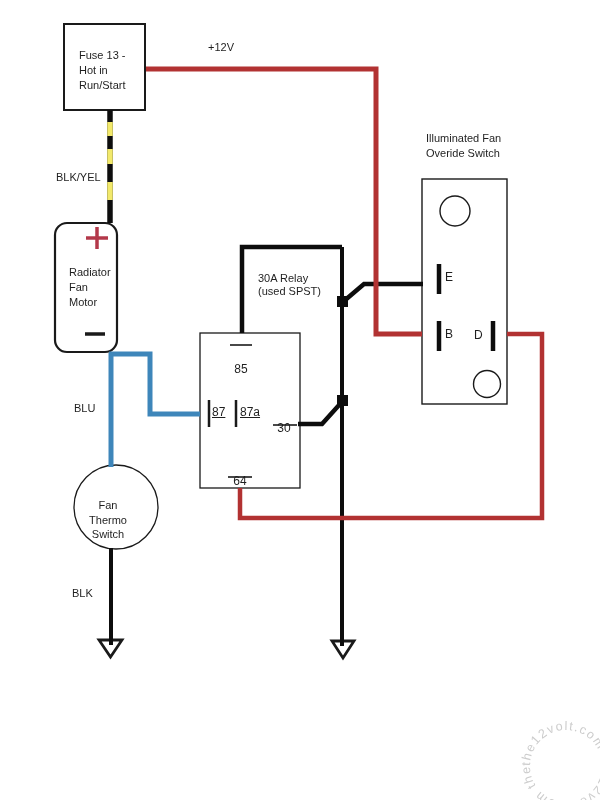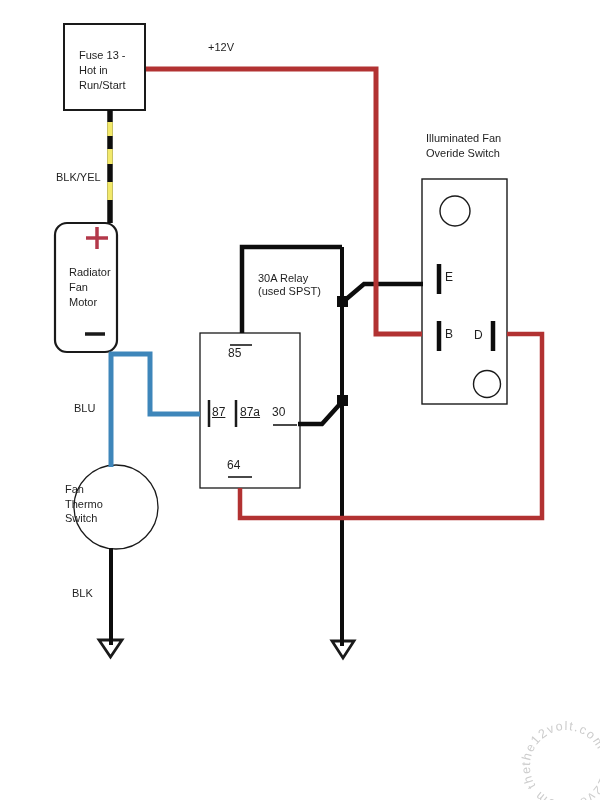--- a/index.html
+++ b/index.html
@@ -13,21 +13,21 @@
   }
   #wires{position:absolute;left:0;top:0;}
   .lbl{
     position:absolute;
     font-size:11px;
     line-height:14px;
     white-space:pre-line;
     color:#1f1f1f;
   }
   .term{font-size:12px;line-height:13px;}
-  .ctr{text-align:left;}
+  .ctr{text-align:center;margin-top:16px;}
   
   .wire{fill:none;stroke-linecap:butt;stroke-linejoin:miter;}
   .w-red{stroke:var(--wire-red,#b23232);}
   .w-blue{stroke:var(--wire-blue,#3e86ba);}
   .w-blk{stroke:var(--wire-black,#0d0d0d);}
   .w-yel{stroke:var(--stripe-yellow,#f2e96b);}
   .outline{fill:#fff;stroke:var(--outline-black,#1a1a1a);}
   .mark{stroke:var(--outline-black,#1a1a1a);}
   .node{fill:var(--wire-black,#0d0d0d);}
   .plus{stroke:var(--terminal-red,#b3384a);}

